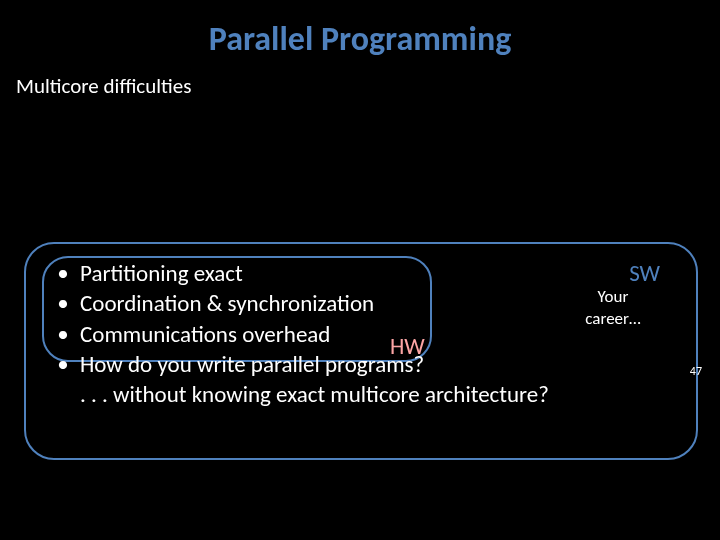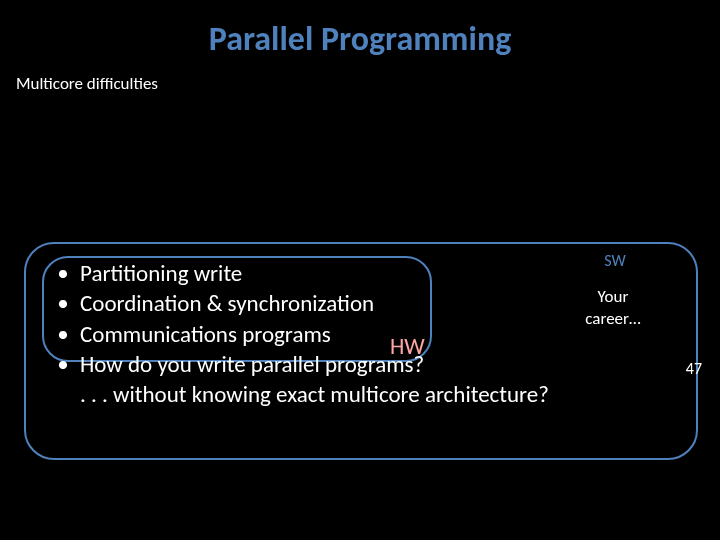--- a/index.html
+++ b/index.html
@@ -23,21 +23,21 @@
     color: #4f81bd;
     margin-bottom: 14px;
   }
   .qa {
     font-size: 25px;
     line-height: 1.28;
     margin-bottom: 38px;
     padding: 0 2px;
   }
   .mc-heading {
-    font-size: 17px;
+    font-size: 21px;
     margin-bottom: 2px;
     padding: 0 2px;
     margin-top: 12px;
   }
   .sw-box {
     position: absolute;
     left: 24px;
     top: 242px;
     width: 674px;
     height: 218px;
@@ -67,68 +67,68 @@
   .hw-label {
     position: absolute;
     left: 390px;
     top: 332px;
     font-size: 23px;
     color: #fca5a5;
   }
   .sw-label {
     position: absolute;
     left: 570px;
-    top: 251px;
-    font-size: 16px;
+    top: 259px;
+    font-size: 23px;
     color: #4f81bd;
-    text-align: center;
+    text-align: right;
     width: 90px;
   }
   .career {
     position: absolute;
     left: 548px;
     top: 286px;
     font-size: 17px;
     text-align: center;
     width: 130px;
     line-height: 1.28;
   }
   .pagenum {
     position: absolute;
     right: 18px;
     bottom: 14px;
-    font-size: 16px;
+    font-size: 12px;
     color: #fff;
   }
 </style>
 </head>
 <body>
 
 <div class="slide">
 
   <div class="title">Parallel Programming</div>
 
 
   <div class="mc-heading">Multicore difficulties</div>
 
   <div class="sw-box"></div>
   <div class="hw-box"></div>
 
   <div class="bullets">
     <div class="row">
       <span class="dot">•</span>
-      <span>Partitioning write</span>
+      <span>Partitioning exact</span>
     </div>
     <div class="row">
       <span class="dot">•</span>
       <span>Coordination &amp; synchronization</span>
     </div>
     <div class="row">
       <span class="dot">•</span>
-      <span>Communications programs</span>
+      <span>Communications overhead</span>
     </div>
     <div class="row">
       <span class="dot">•</span>
       <span>How do you write parallel programs?</span>
     </div>
     <div class="cont">. . . without knowing exact multicore architecture?</div>
   </div>
 
   <div class="hw-label">HW</div>
   <div class="sw-label">SW</div>

